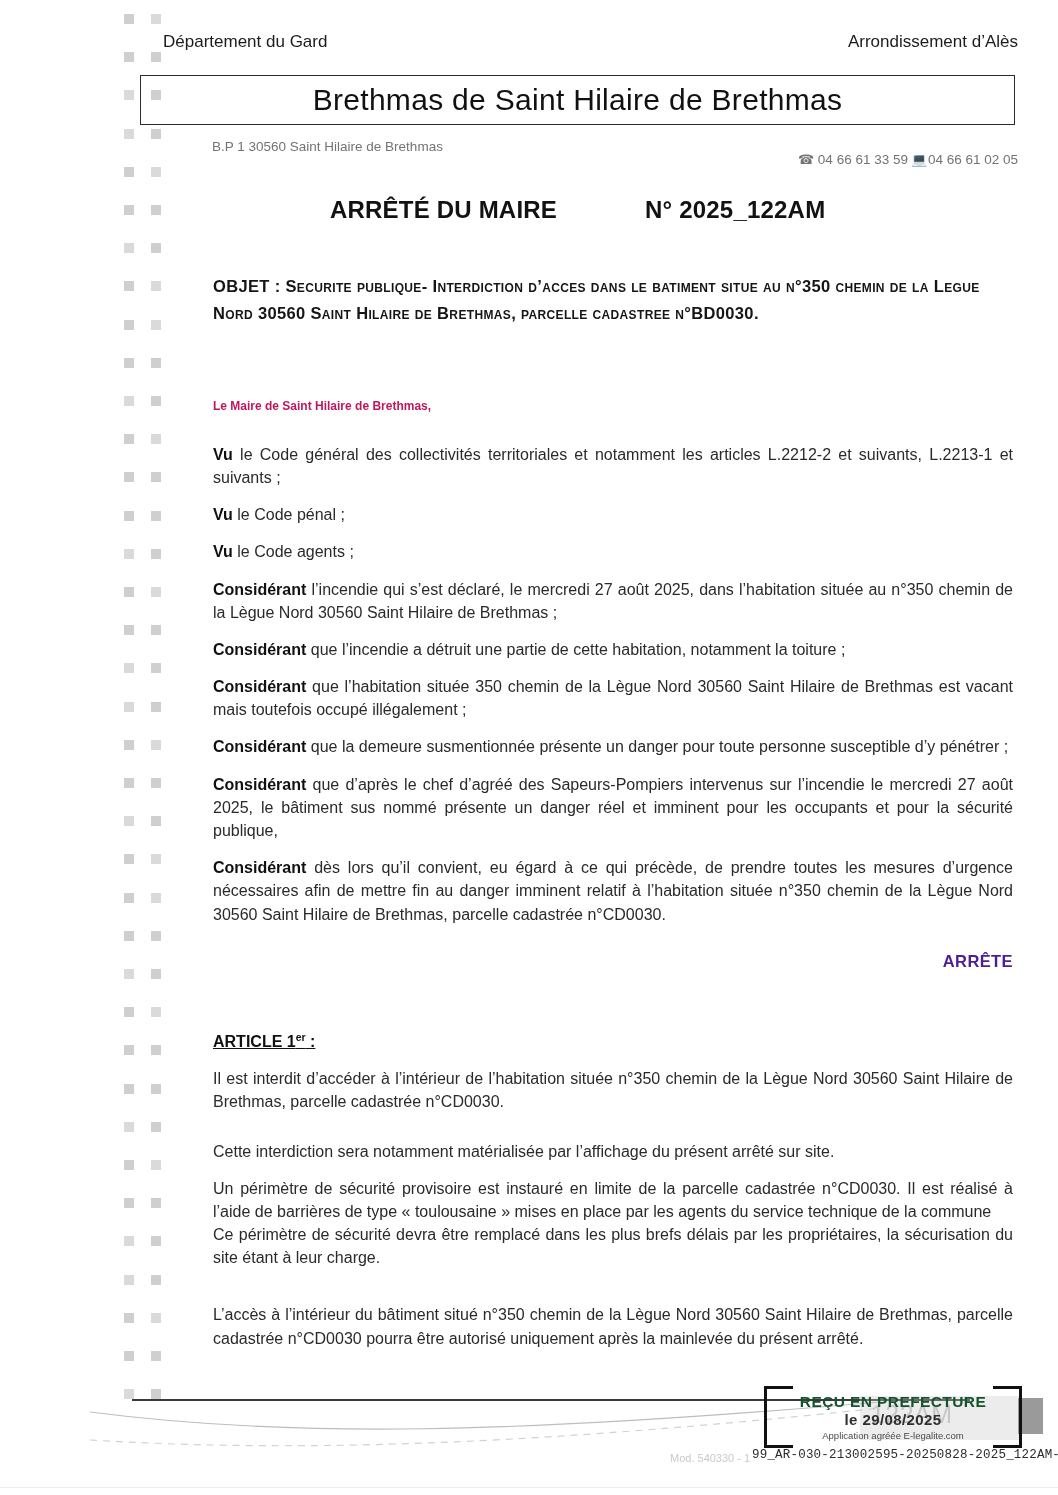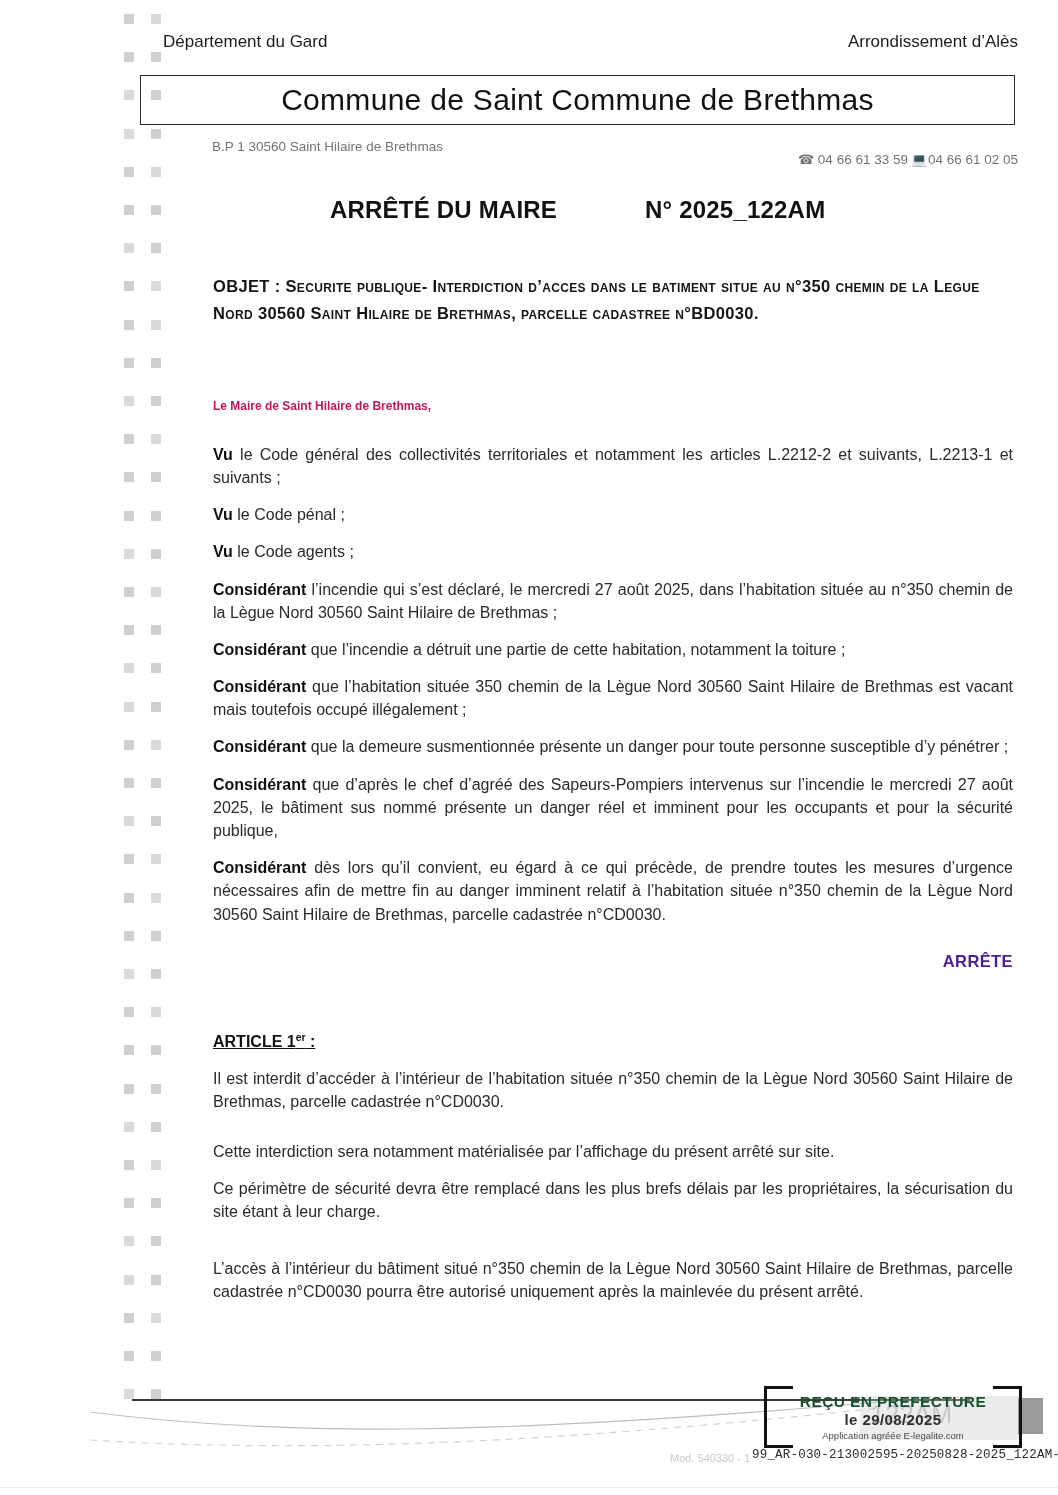--- a/index.html
+++ b/index.html
@@ -382,21 +382,21 @@
       <div class="punch" style="top: 1351px;"></div>
       <div class="punch" style="top: 1389.2px;"></div>
     </div>
 
   <div class="hdr-row">
     <span class="hdr-left">Département du Gard</span>
     <span class="hdr-right">Arrondissement d’Alès</span>
   </div>
 
   <div class="commune-box">
-    <div class="commune-title">Commune de Saint Commune de Brethmas</div>
+    <div class="commune-title">Brethmas de Saint Hilaire de Brethmas</div>
   </div>
 
   <div class="contact-row">
     <span class="contact-left">B.P 1 30560 Saint Hilaire de Brethmas</span>
     <span class="contact-right">
       <span class="mini-icon">☎</span>
       <span>04 66 61 33 59</span>
       <span class="mini-icon">💻</span><span>04 66 61 02 05</span>
     </span>
   </div>
@@ -430,20 +430,21 @@
 
     <div class="arrete-center">ARRÊTE</div>
 
     <div class="spacer-lg"></div>
 
     <div class="article-head"><span>ARTICLE 1</span><sup>er</sup><span> :</span></div>
 
     <p class="p">Il est interdit d’accéder à l’intérieur de l’habitation située n°350 chemin de la Lègue Nord 30560 Saint Hilaire de Brethmas, parcelle cadastrée n°CD0030.</p>
     <div class="spacer-sm"></div>
     <p class="p nojust">Cette interdiction sera notamment matérialisée par l’affichage du présent arrêté sur site.</p>
+    <p class="p" style="margin-bottom:0">Un périmètre de sécurité provisoire est instauré en limite de la parcelle cadastrée n°CD0030. Il est réalisé à l’aide de barrières de type « toulousaine » mises en place par les agents du service technique de la commune</p>
     <p class="p">Ce périmètre de sécurité devra être remplacé dans les plus brefs délais par les propriétaires, la sécurisation du site étant à leur charge.</p>
     <div class="spacer-md"></div>
     <p class="p">L’accès à l’intérieur du bâtiment situé n°350 chemin de la Lègue Nord 30560 Saint Hilaire de Brethmas, parcelle cadastrée n°CD0030 pourra être autorisé uniquement après la mainlevée du présent arrêté.</p>
 
   </div>
 
   <div class="scanline"></div>
   <svg class="curve" viewBox="0 0 790 60" preserveAspectRatio="none">
     <path d="M0 12 C 200 38, 420 34, 790 2" stroke="#bdbdbd" stroke-width="1.2" fill="none"></path>
     <path d="M0 40 C 230 54, 470 42, 790 8" stroke="#d2d2d2" stroke-width="1.2" fill="none" stroke-dasharray="7 6"></path>

